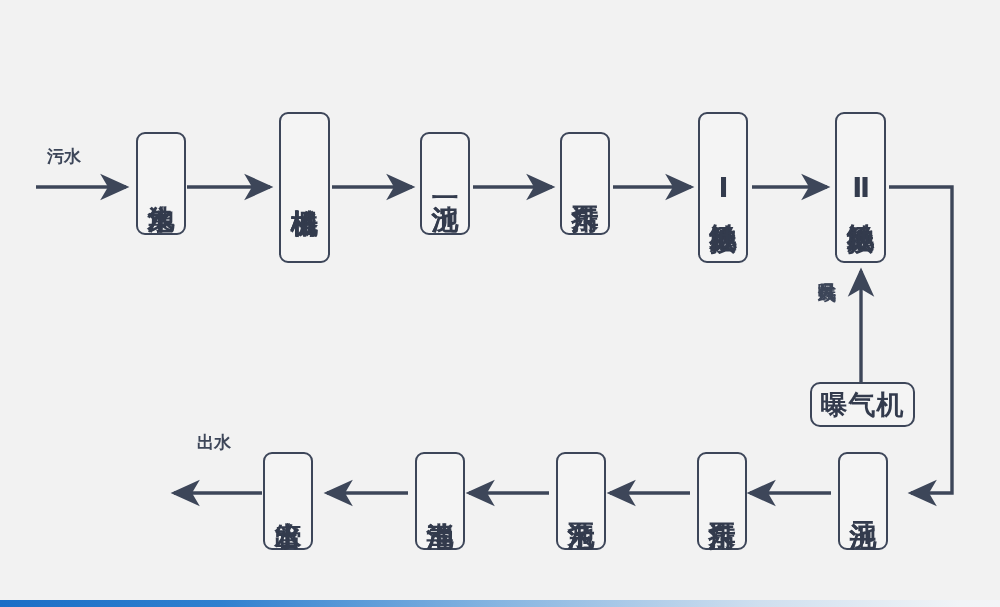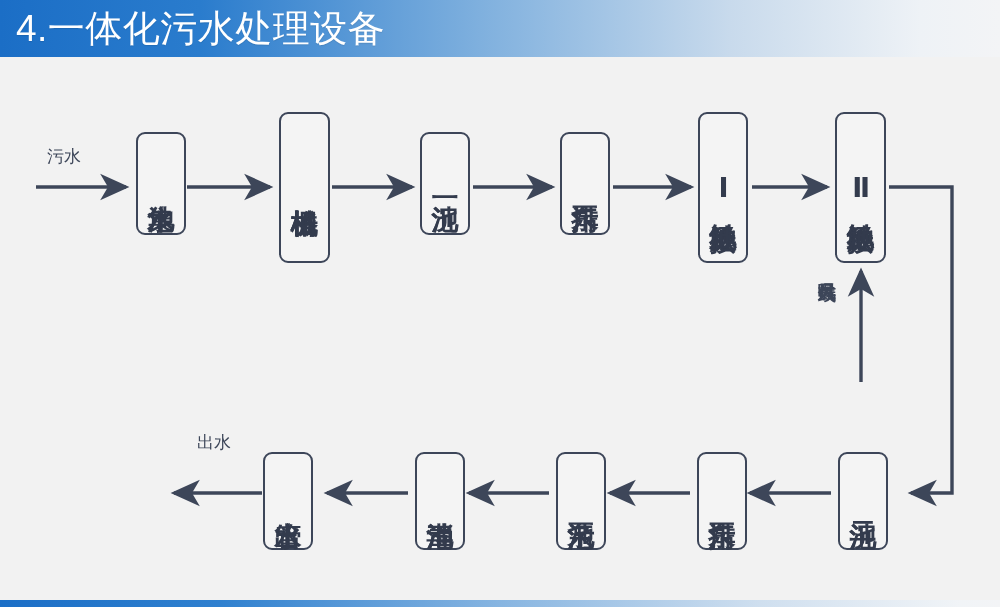--- a/index.html
+++ b/index.html
@@ -71,42 +71,39 @@
   .h-label {
     font-size: 27px;
     font-weight: 700;
     white-space: nowrap;
     letter-spacing: 1px;
   }
   .edge-label {
     position: absolute;
     color: #3d4659;
     font-size: 17px;
-    font-weight: 400;
+    font-weight: 700;
     white-space: nowrap;
   }
   .edge-label-v {
     position: absolute;
     color: #3d4659;
     font-size: 18px;
     font-weight: 700;
     writing-mode: vertical-rl;
     text-orientation: upright;
     line-height: 1.0;
     white-space: nowrap;
   }
 </style>
 </head>
 <body>
 
 <div id="page">
 
-  <div id="header-bar">
-    <div id="header-title">4.一体化污水处理设备</div>
-  </div>
 
   <div id="diagram">
 
     <svg width="1000" height="543">
       <defs>
         <marker id="ar-r" markerWidth="9" markerHeight="9" refX="7.6" refY="4.5" orient="auto" markerUnits="strokeWidth">
           <path d="M0,0.6 L8.6,4.5 L0,8.4 L2.3,4.5 Z" fill="#3d4659"></path>
         </marker>
         <marker id="ar-l" markerWidth="9" markerHeight="9" refX="7.6" refY="4.5" orient="auto" markerUnits="strokeWidth">
           <path d="M0,0.6 L8.6,4.5 L0,8.4 L2.3,4.5 Z" fill="#3d4659"></path>
@@ -154,20 +151,23 @@
     </div>
 
     <div class="node-box" style="left:698px; top:55px; width:50px; height:151px;">
       <span class="v-label">Ⅰ级接触池</span>
     </div>
 
     <div class="node-box" style="left:835px; top:55px; width:51px; height:151px;">
       <span class="v-label">Ⅱ级接触池</span>
     </div>
 
+    <div class="node-box" style="left:810px; top:325px; width:105px; height:45px; border-radius:10px;">
+      <span class="h-label">曝气机</span>
+    </div>
 
     <div class="node-box" style="left:838px; top:395px; width:50px; height:98px;">
       <span class="v-label">二沉池</span>
     </div>
 
     <div class="node-box" style="left:697px; top:395px; width:50px; height:98px;">
       <span class="v-label">排污泵</span>
     </div>
 
     <div class="node-box" style="left:556px; top:395px; width:50px; height:98px;">

